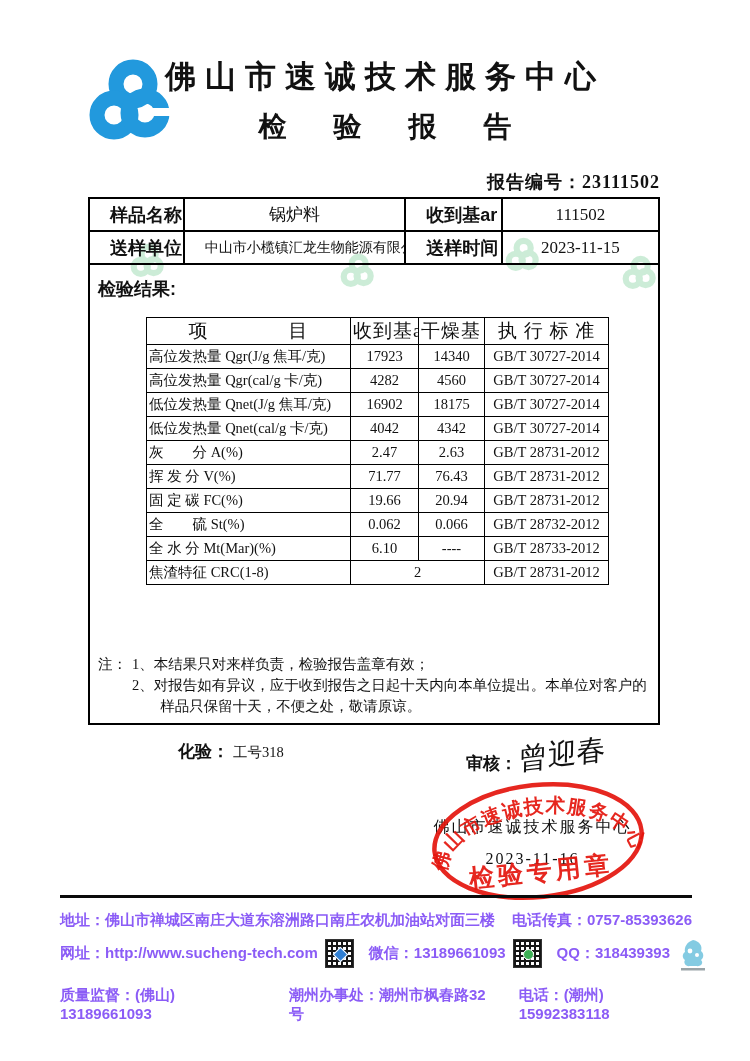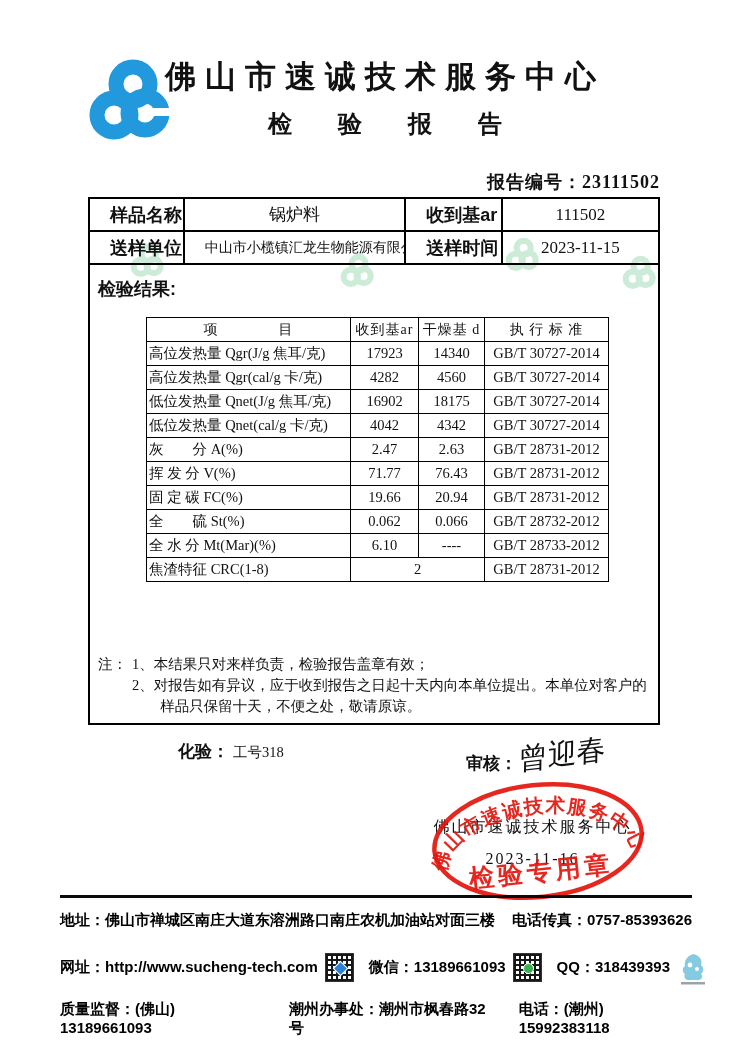--- a/index.html
+++ b/index.html
@@ -7,21 +7,21 @@
     position:relative;width:750px;height:1061px;background:#ffffff;overflow:hidden;
     font-family:"Liberation Serif","DejaVu Serif",serif;color:#111;
   }
 
   
   .header{position:absolute;top:56px;left:0;width:750px;height:100px;}
   .logo{position:absolute;left:88px;top:2px;width:82px;height:86px;}
   .titles{position:absolute;left:150px;right:130px;top:0;text-align:center;}
   .company-name{font-size:31px;font-weight:bold;letter-spacing:9px;white-space:nowrap;
     font-family:"Liberation Serif","DejaVu Serif",serif;}
-  .report-title{font-size:24px;font-weight:bold;letter-spacing:20px;margin-top:10px;text-indent:20px;}
+  .report-title{font-size:28px;font-weight:bold;letter-spacing:20px;margin-top:10px;text-indent:20px;}
 
   
   .report-no{position:absolute;top:170px;left:88px;width:572px;text-align:right;
     font-size:18px;font-weight:bold;letter-spacing:1px;}
 
   
   .main-box{position:absolute;top:197px;left:88px;width:572px;height:528px;
     border:2.5px solid #000;box-sizing:border-box;background:#fff;}
 
   .watermark{position:absolute;top:30px;left:0;width:100%;height:80px;opacity:.45;pointer-events:none;}
@@ -41,21 +41,21 @@
   .section-label{margin:12px 0 0 8px;font-family:"Liberation Sans","DejaVu Sans",sans-serif;
     font-weight:bold;font-size:18px;position:relative;z-index:2;}
 
   .results-table{margin:16px 0 0 56px;width:462px;table-layout:fixed;font-size:14.5px;
     position:relative;z-index:2;}
   .results-table td,.results-table th{border:1.5px solid #000;height:23px;vertical-align:middle;
     padding:0 2px;white-space:nowrap;overflow:hidden;font-weight:normal;}
   .col-item{width:204px;} .col-ar{width:68px;} .col-d{width:66px;} .col-std{width:124px;}
   .cell-item{text-align:left;padding-left:9px;}
   .cell-num,.cell-std,.results-table th{text-align:center;}
-  .results-table th{font-size:14px;letter-spacing:1px;}
+  .results-table th{font-size:19px;letter-spacing:1px;}
 
   .notes{position:absolute;left:8px;right:6px;bottom:6px;font-size:14.5px;line-height:1.45;z-index:2;}
   .notes-row{display:flex;}
   .notes-label{flex:0 0 34px;}
   .note-line{padding-left:1.95em;text-indent:-1.95em;}
 
   
   .signoff{position:absolute;top:740px;left:178px;width:428px;display:flex;
     justify-content:space-between;align-items:flex-start;}
   .sign-label{font-family:"Liberation Sans","DejaVu Sans",sans-serif;font-weight:bold;font-size:17px;}
@@ -67,23 +67,23 @@
   
   .stamp-area{position:absolute;top:812px;left:405px;width:255px;height:95px;}
   .stamp-company{position:absolute;top:5px;left:0;width:100%;text-align:center;
     font-size:16px;letter-spacing:2px;white-space:nowrap;}
   .stamp-date{position:absolute;top:38px;left:0;width:100%;text-align:center;
     font-size:16px;letter-spacing:2px;}
   .stamp-svg{position:absolute;top:-34px;left:22px;transform:rotate(-6deg);}
 
   
   .footer{position:absolute;top:895px;left:60px;width:632px;border-top:3.5px solid #0a0a0a;
-    font-family:"Liberation Sans","DejaVu Sans",sans-serif;font-weight:600;font-size:15px;color:#000000;}
+    font-family:"Liberation Sans","DejaVu Sans",sans-serif;font-weight:600;font-size:15px;color:#8b5cf6;}
   .footer-row1{display:flex;justify-content:space-between;margin-top:13px;}
-  .footer-row2{display:flex;align-items:center;margin-top:20px;gap:8px;}
+  .footer-row2{display:flex;align-items:center;margin-top:6px;gap:8px;}
   .footer-row3{display:flex;margin-top:16px;gap:26px;}
   .qr{position:relative;width:27px;height:27px;flex:0 0 27px;
     background-image:
       repeating-linear-gradient(90deg,#161616 0 2px,transparent 2px 5px),
       repeating-linear-gradient(0deg,#161616 0 2px,#fefefe 2px 5px);
     outline:1px solid #333;}
   .qr-center{position:absolute;left:9px;top:9px;width:9px;height:9px;border:1px solid #fff;}
   .qr-center.blue{background:#2f7fd4;transform:rotate(45deg);}
   .qr-center.green{background:#3cb054;border-radius:50%;}
   .spacer{flex:1 1 auto;}

